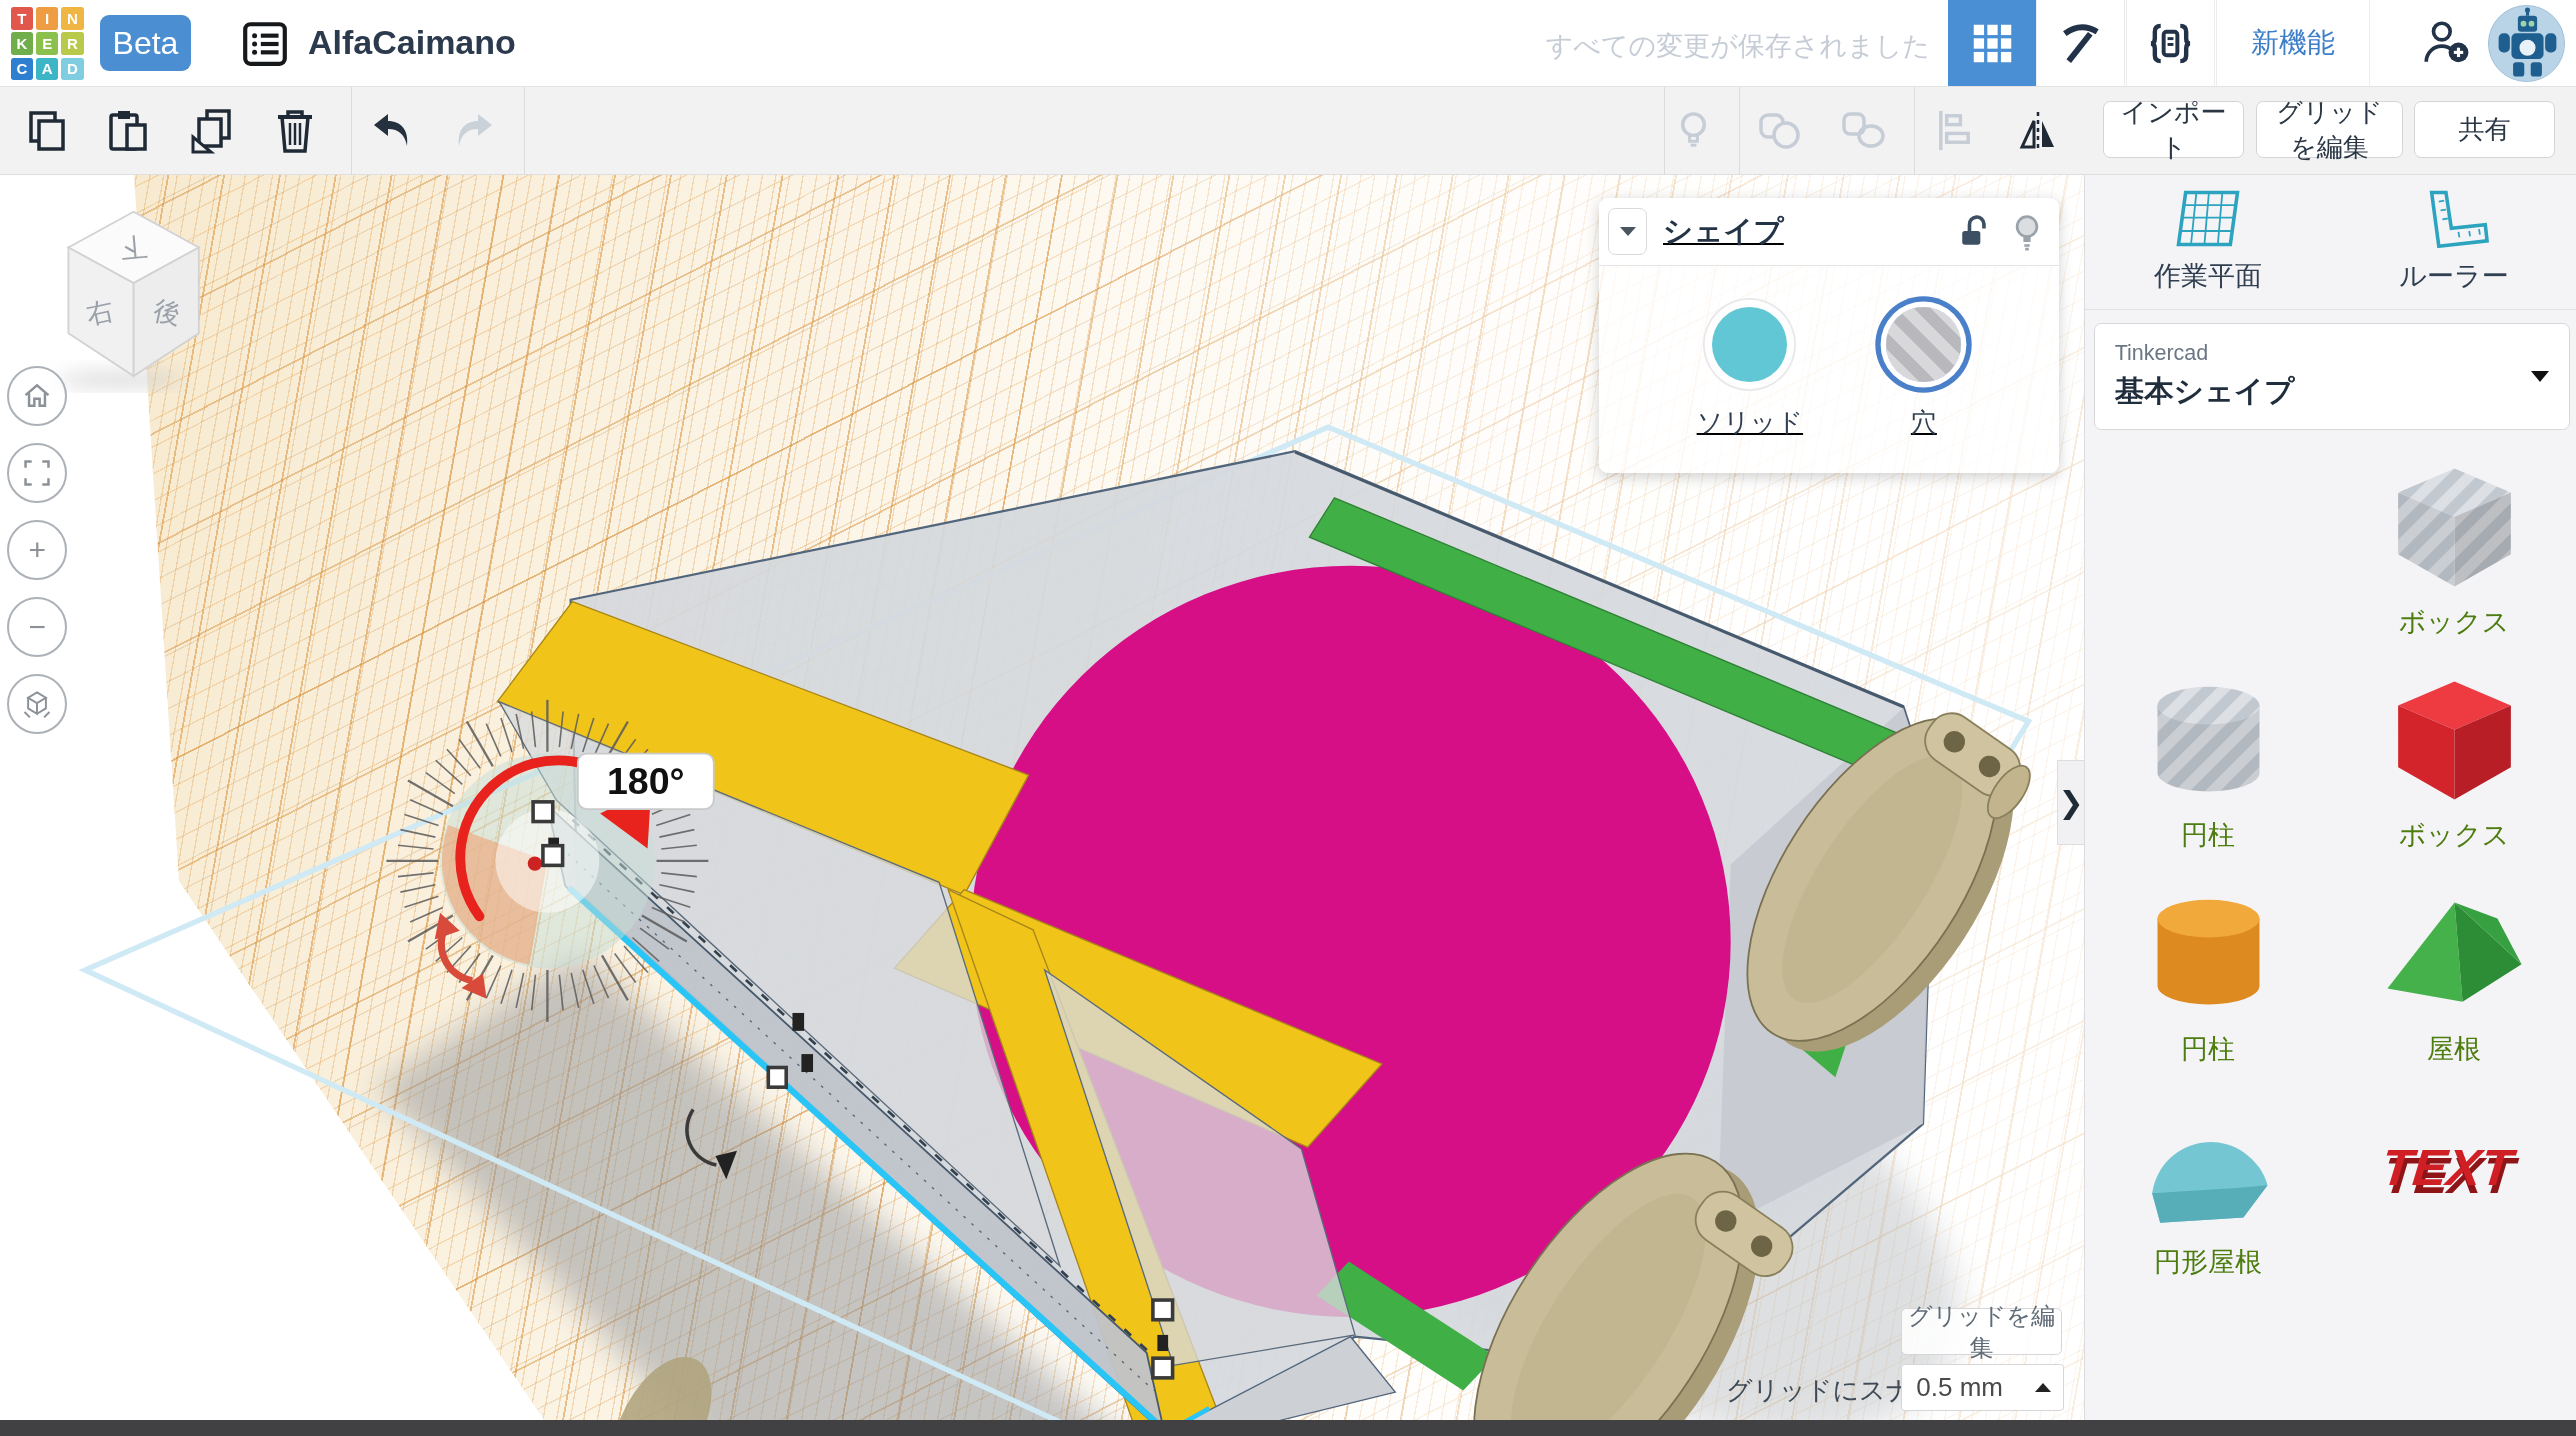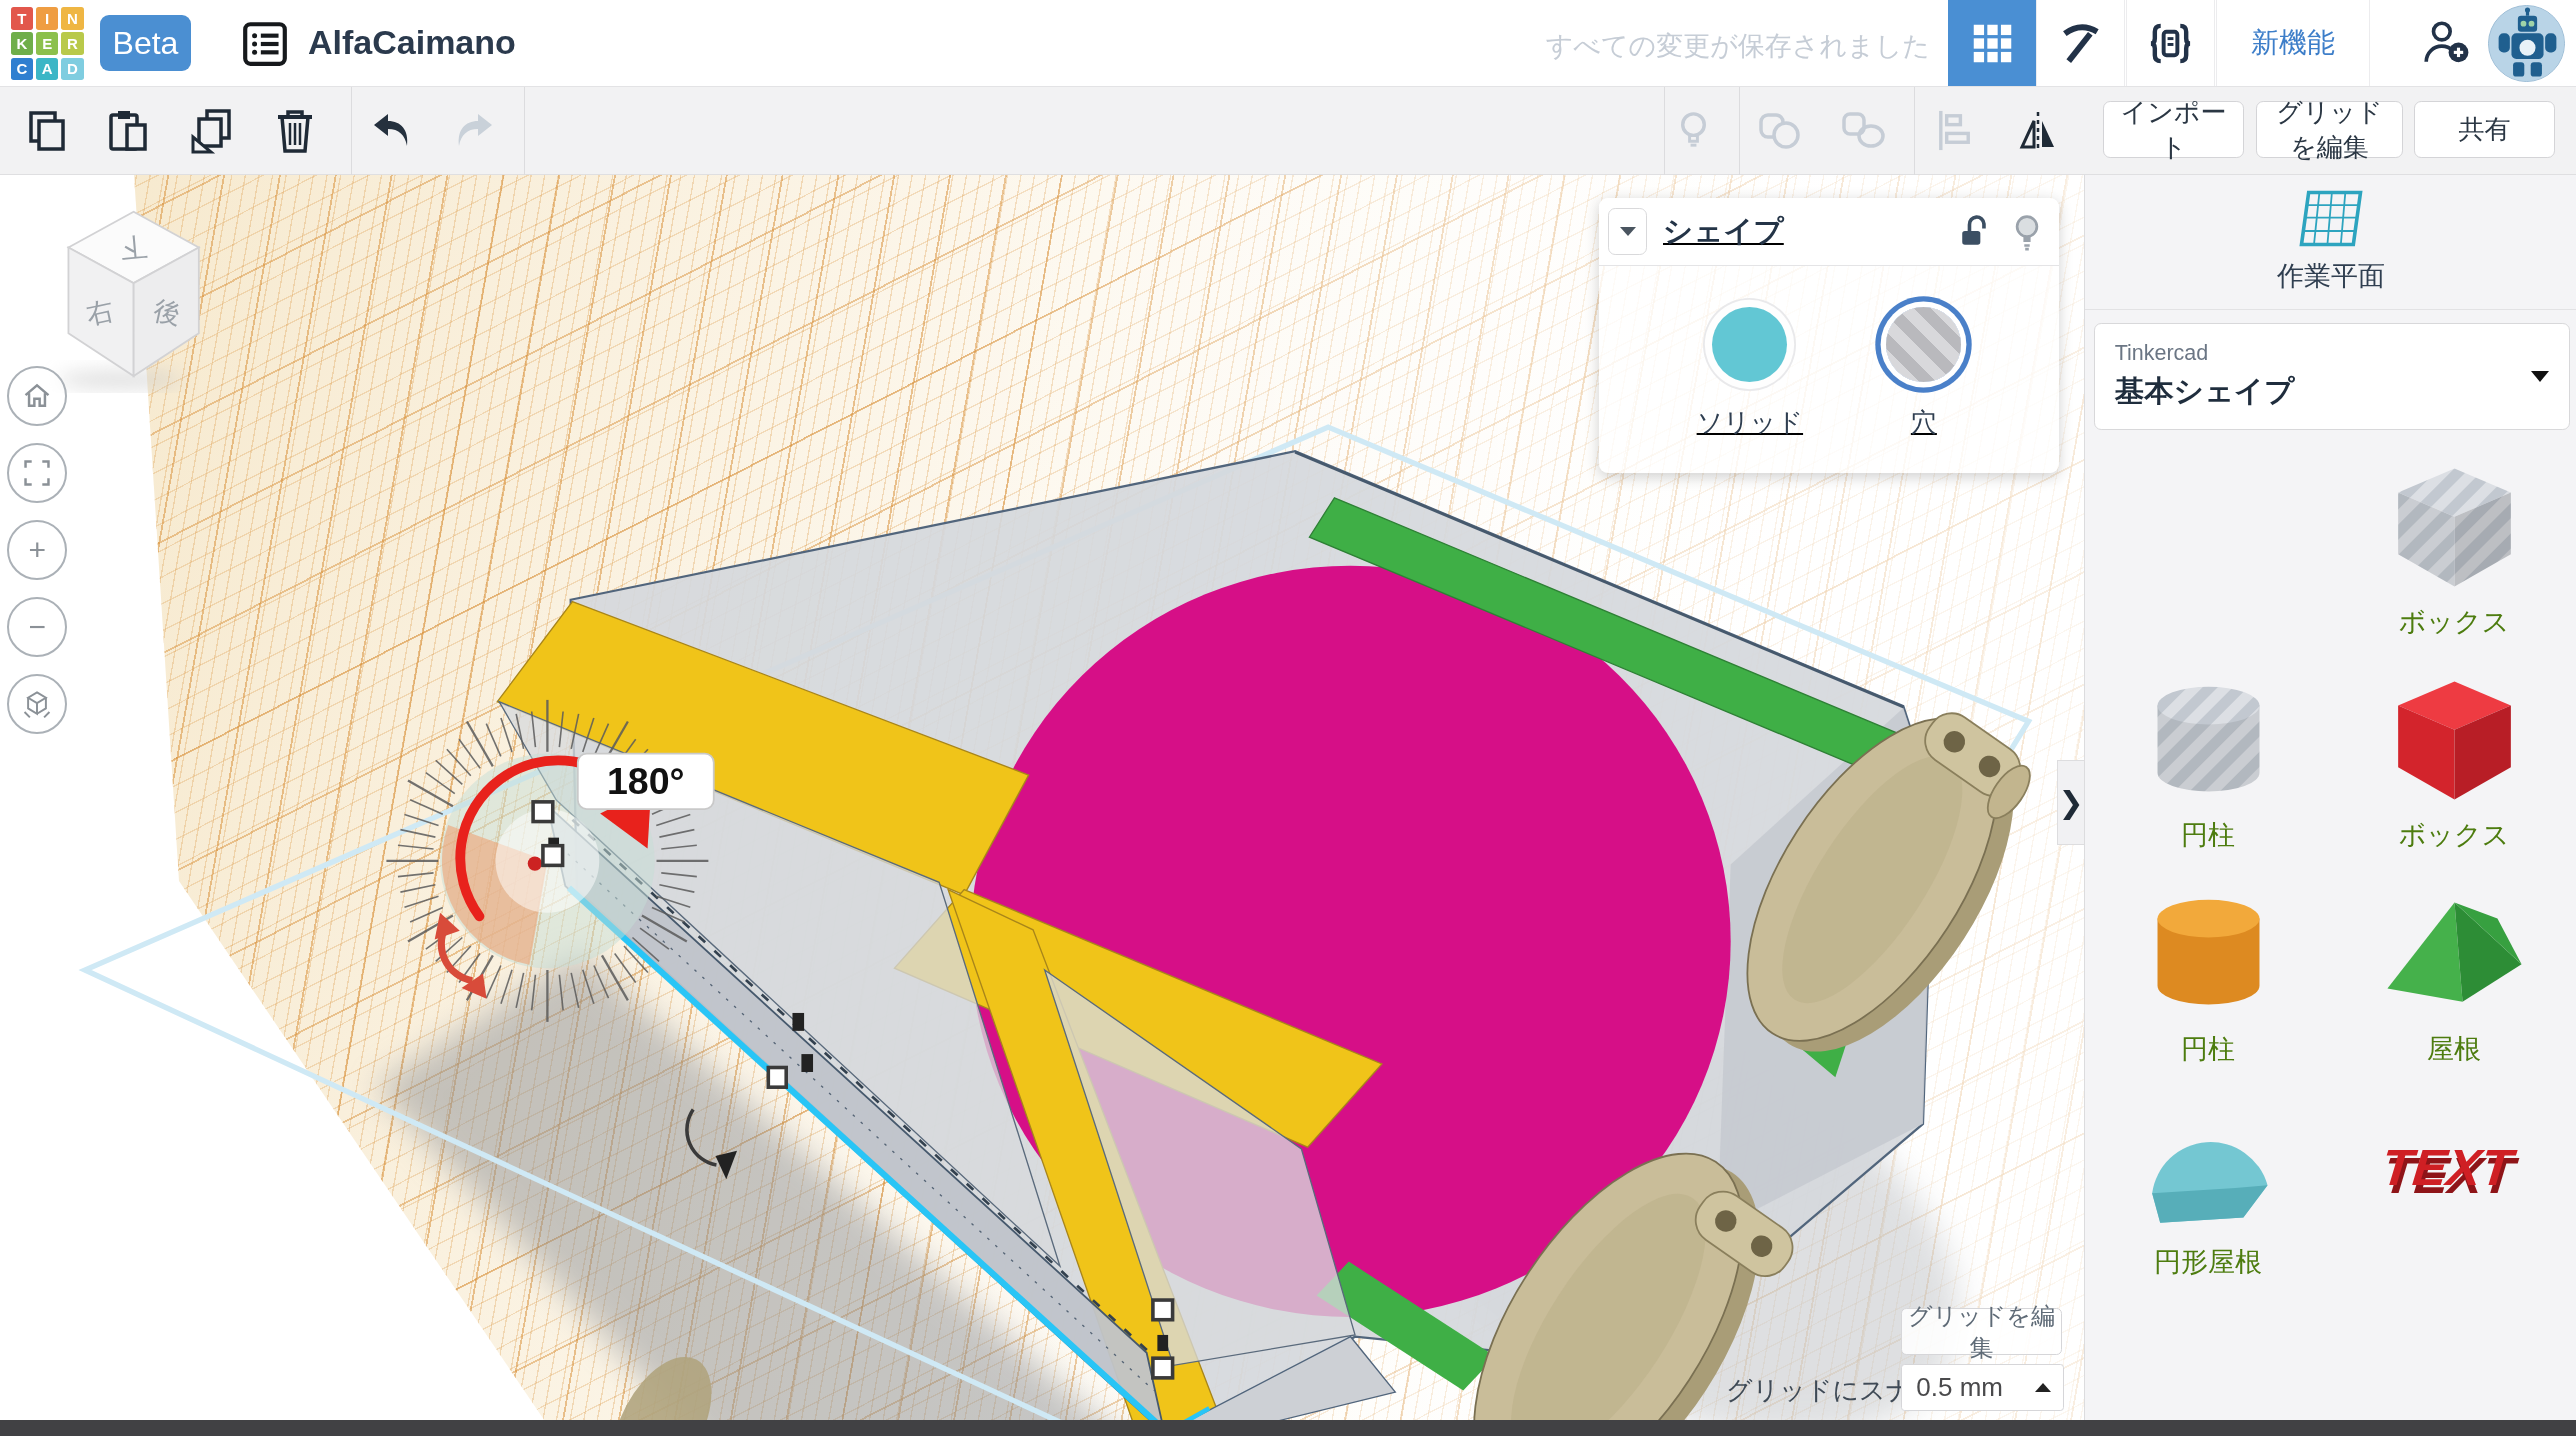--- a/index.html
+++ b/index.html
@@ -537,20 +537,32 @@
         <polygon points="14,4 72,4 64,62 6,62" fill="none" stroke="#2da4bf" stroke-width="4"></polygon>
         <line x1="12" y1="18" x2="70" y2="18" stroke="#2da4bf" stroke-width="2"></line>
           <line x1="10" y1="32" x2="69" y2="32" stroke="#2da4bf" stroke-width="2"></line>
           <line x1="8" y1="47" x2="67" y2="47" stroke="#2da4bf" stroke-width="2"></line>
         <line x1="26" y1="4" x2="20" y2="62" stroke="#2da4bf" stroke-width="2"></line>
           <line x1="40" y1="4" x2="35" y2="62" stroke="#2da4bf" stroke-width="2"></line>
           <line x1="55" y1="4" x2="50" y2="62" stroke="#2da4bf" stroke-width="2"></line>
       </svg>
       <span>作業平面</span>
     </button>
+    <button class="tool-btn">
+      <svg width="70" height="59" viewBox="0 0 78 66">
+        <path d="M14 4 L30 4 L36 44 L74 40 L76 58 L22 64 Z" fill="none" stroke="#2da4bf" stroke-width="4"></path>
+        <line x1="22" y1="14" x2="28" y2="13" stroke="#2da4bf" stroke-width="2"></line>
+          <line x1="24" y1="24" x2="30" y2="23" stroke="#2da4bf" stroke-width="2"></line>
+          <line x1="26" y1="34" x2="32" y2="33" stroke="#2da4bf" stroke-width="2"></line>
+        <line x1="44" y1="48" x2="45" y2="54" stroke="#2da4bf" stroke-width="2"></line>
+          <line x1="56" y1="47" x2="57" y2="53" stroke="#2da4bf" stroke-width="2"></line>
+          <line x1="67" y1="45" x2="68" y2="51" stroke="#2da4bf" stroke-width="2"></line>
+      </svg>
+      <span>ルーラー</span>
+    </button>
   </div>
 
   <div class="lib-select">
     <span class="lib-texts">
       <span class="lib-brand">Tinkercad</span>
       <span class="lib-name">基本シェイプ</span>
     </span>
     <span class="lib-caret"></span>
   </div>
 

